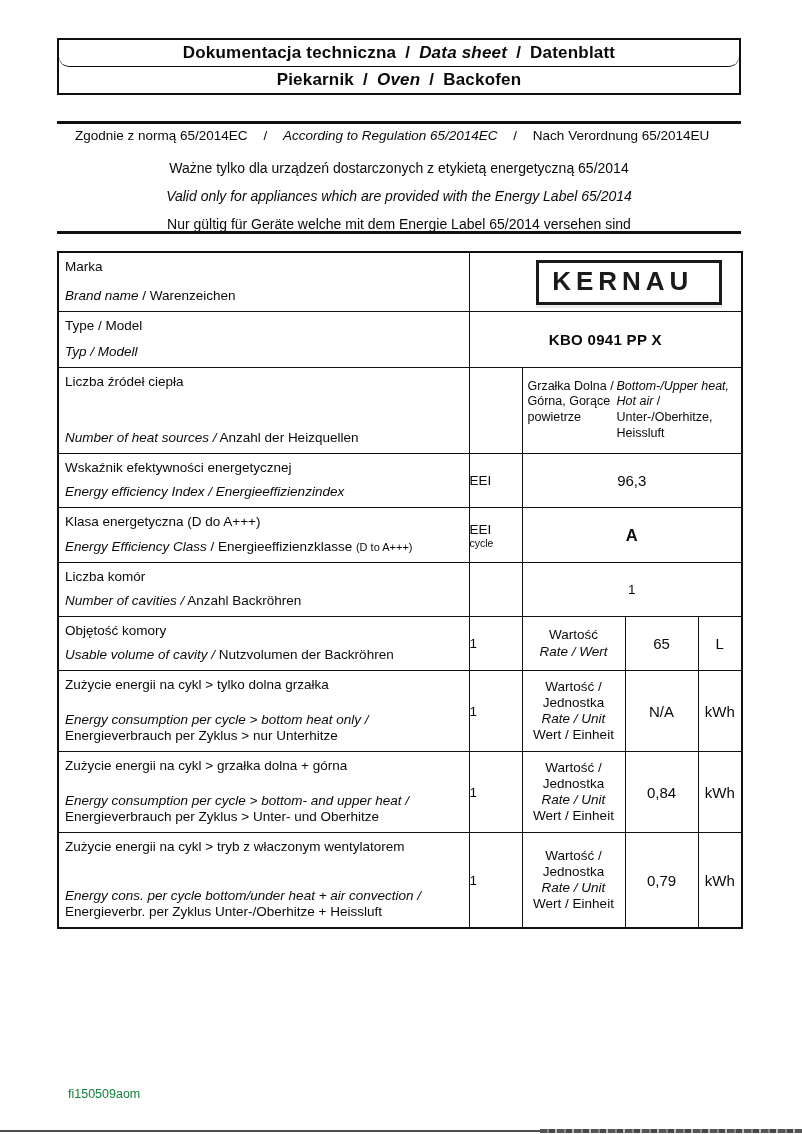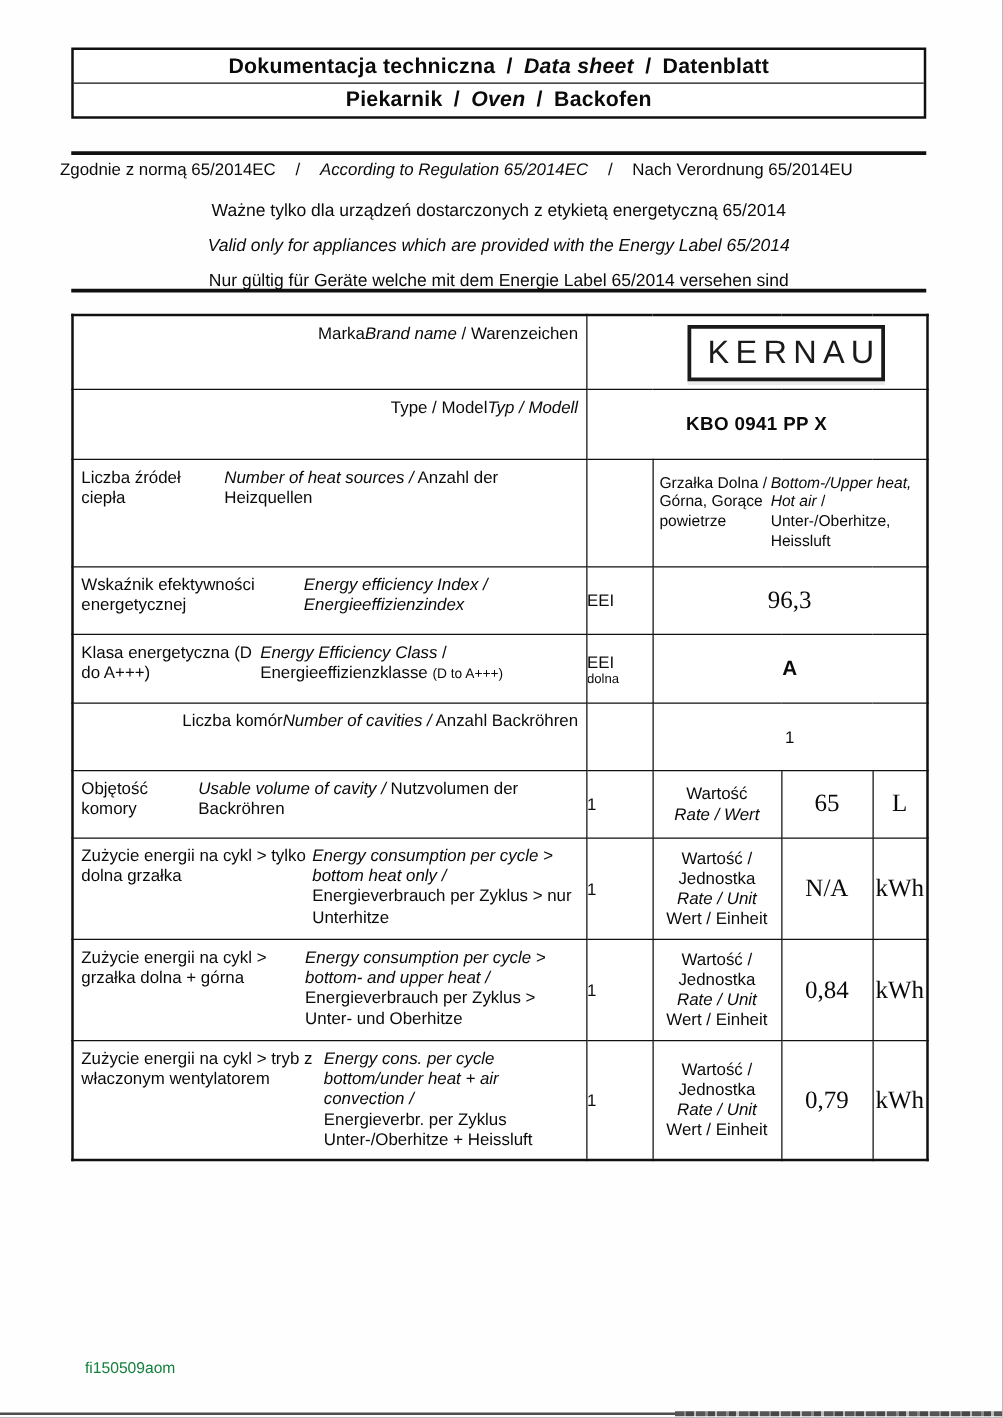--- a/index.html
+++ b/index.html
@@ -10,29 +10,29 @@
   }
   
   .titlebox{
     position:absolute;left:57px;top:38px;width:684px;box-sizing:border-box;
     border:2.5px solid #101010;background:#fff;
   }
   .titlerow{
     height:26px;display:flex;align-items:center;justify-content:center;
     font-size:17px;font-weight:bold;letter-spacing:.2px;
   }
-  .titlerow.first{border-bottom:1.5px solid #101010;}
+  .titlerow.first{border-bottom:1.5px solid #101010;border-radius:10px;}
   .sep{margin:0 9px;font-weight:bold;}
   .it{font-style:italic;}
   
   .rule{position:absolute;left:57px;width:684px;background:#101010;}
   .rule.r-top{top:121px;height:3px;}
   .rule.r-bot{top:231px;height:2.5px;}
   .regline{
-    position:absolute;left:48px;top:128px;width:680px;
+    position:absolute;left:75px;top:128px;width:680px;
     font-size:13.5px;white-space:nowrap;
   }
   .regline .sep{margin:0 12px;font-weight:normal;}
   .validity{
     position:absolute;left:57px;top:154px;width:684px;text-align:center;
     font-size:14px;line-height:28px;
   }
   
   table.main{
     position:absolute;left:57px;top:251px;width:684px;
@@ -40,45 +40,45 @@
     border:2.5px solid #101010;
   }
   table.main td{
     border:1.5px solid #101010;padding:0;vertical-align:middle;
     font-size:13.5px;overflow:hidden;
   }
   .h58{height:58px}.h55{height:55px}.h85{height:85px}.h53{height:53px}
   .h54{height:54px}.h80{height:80px}.h94{height:94px}
   td.lblcell{vertical-align:top;}
   .lblflex{
-    box-sizing:border-box;height:100%;display:flex;flex-direction:row;
-    justify-content:flex-end;padding:6px 6px 7px 6px;line-height:1.2;
+    box-sizing:border-box;height:100%;display:flex;flex-direction:column;
+    justify-content:space-between;padding:6px 20px 7px 6px;line-height:1.2;
   }
   td.midcell{font-size:13px;}
   .cavity{font-size:10.5px;line-height:1;display:block;margin-top:1px;}
   td.valcell{text-align:center;}
-  .val-lg{font-size:20px;font-family:Liberation Serif, serif;}
+  .val-lg{font-size:15px;}
   .val-class{font-size:16.5px;font-weight:bold;}
   td.freecell{vertical-align:top;}
   .freeflex{
     box-sizing:border-box;height:100%;display:flex;
     justify-content:space-between;padding:5px 4px 6px 5px;
     font-size:12.5px;line-height:1.25;text-align:left;
   }
   td.ratecell{text-align:center;font-size:12.5px;vertical-align:top;}
   .rateflex{
     box-sizing:border-box;height:100%;display:flex;flex-direction:column;
     justify-content:space-between;align-items:center;padding:6px 2px;line-height:1.2;
   }
   .rateflex.two{padding:9px 2px;}
   .smallnote{font-size:11px;}
   
   .logo{
-    display:inline-block;border:3px solid #1a1a1a;padding:3px 1px 5px 13px;
-    font-size:26px;letter-spacing:5px;font-weight:normal;color:#1a1a1a;
+    display:inline-block;border:3px solid #1a1a1a;padding:3px 26px 5px 13px;
+    font-size:26px;letter-spacing:5px;font-weight:bold;color:#1a1a1a;
     box-shadow:0 3px 0 rgba(0,0,0,0.08);
     margin-left:48px;
   }
   .model{font-size:15px;font-weight:bold;letter-spacing:.3px;}
   
   .footer{
     position:absolute;left:68px;top:1087px;font-size:12.5px;color:#15803d;
   }
   
   .scanline-left{
@@ -191,21 +191,21 @@
 
     <tr class="h54">
       <td class="lblcell h54">
         <div class="lblflex">
           <span>Klasa energetyczna  (D do A+++)</span>
           <span><span class="it">Energy Efficiency Class</span><span> / Energieeffizienzklasse </span><span class="smallnote">(D to A+++)</span></span>
         </div>
       </td>
       <td class="midcell">
         <span>EEI</span>
-        <span class="cavity">dolna</span>
+        <span class="cavity">cycle</span>
       </td>
       <td class="valcell" colspan="3">
         <span class="val-class">A</span>
       </td>
     </tr>
 
     <tr class="h53">
       <td class="lblcell h53">
         <div class="lblflex">
           <span>Liczba komór</span>

